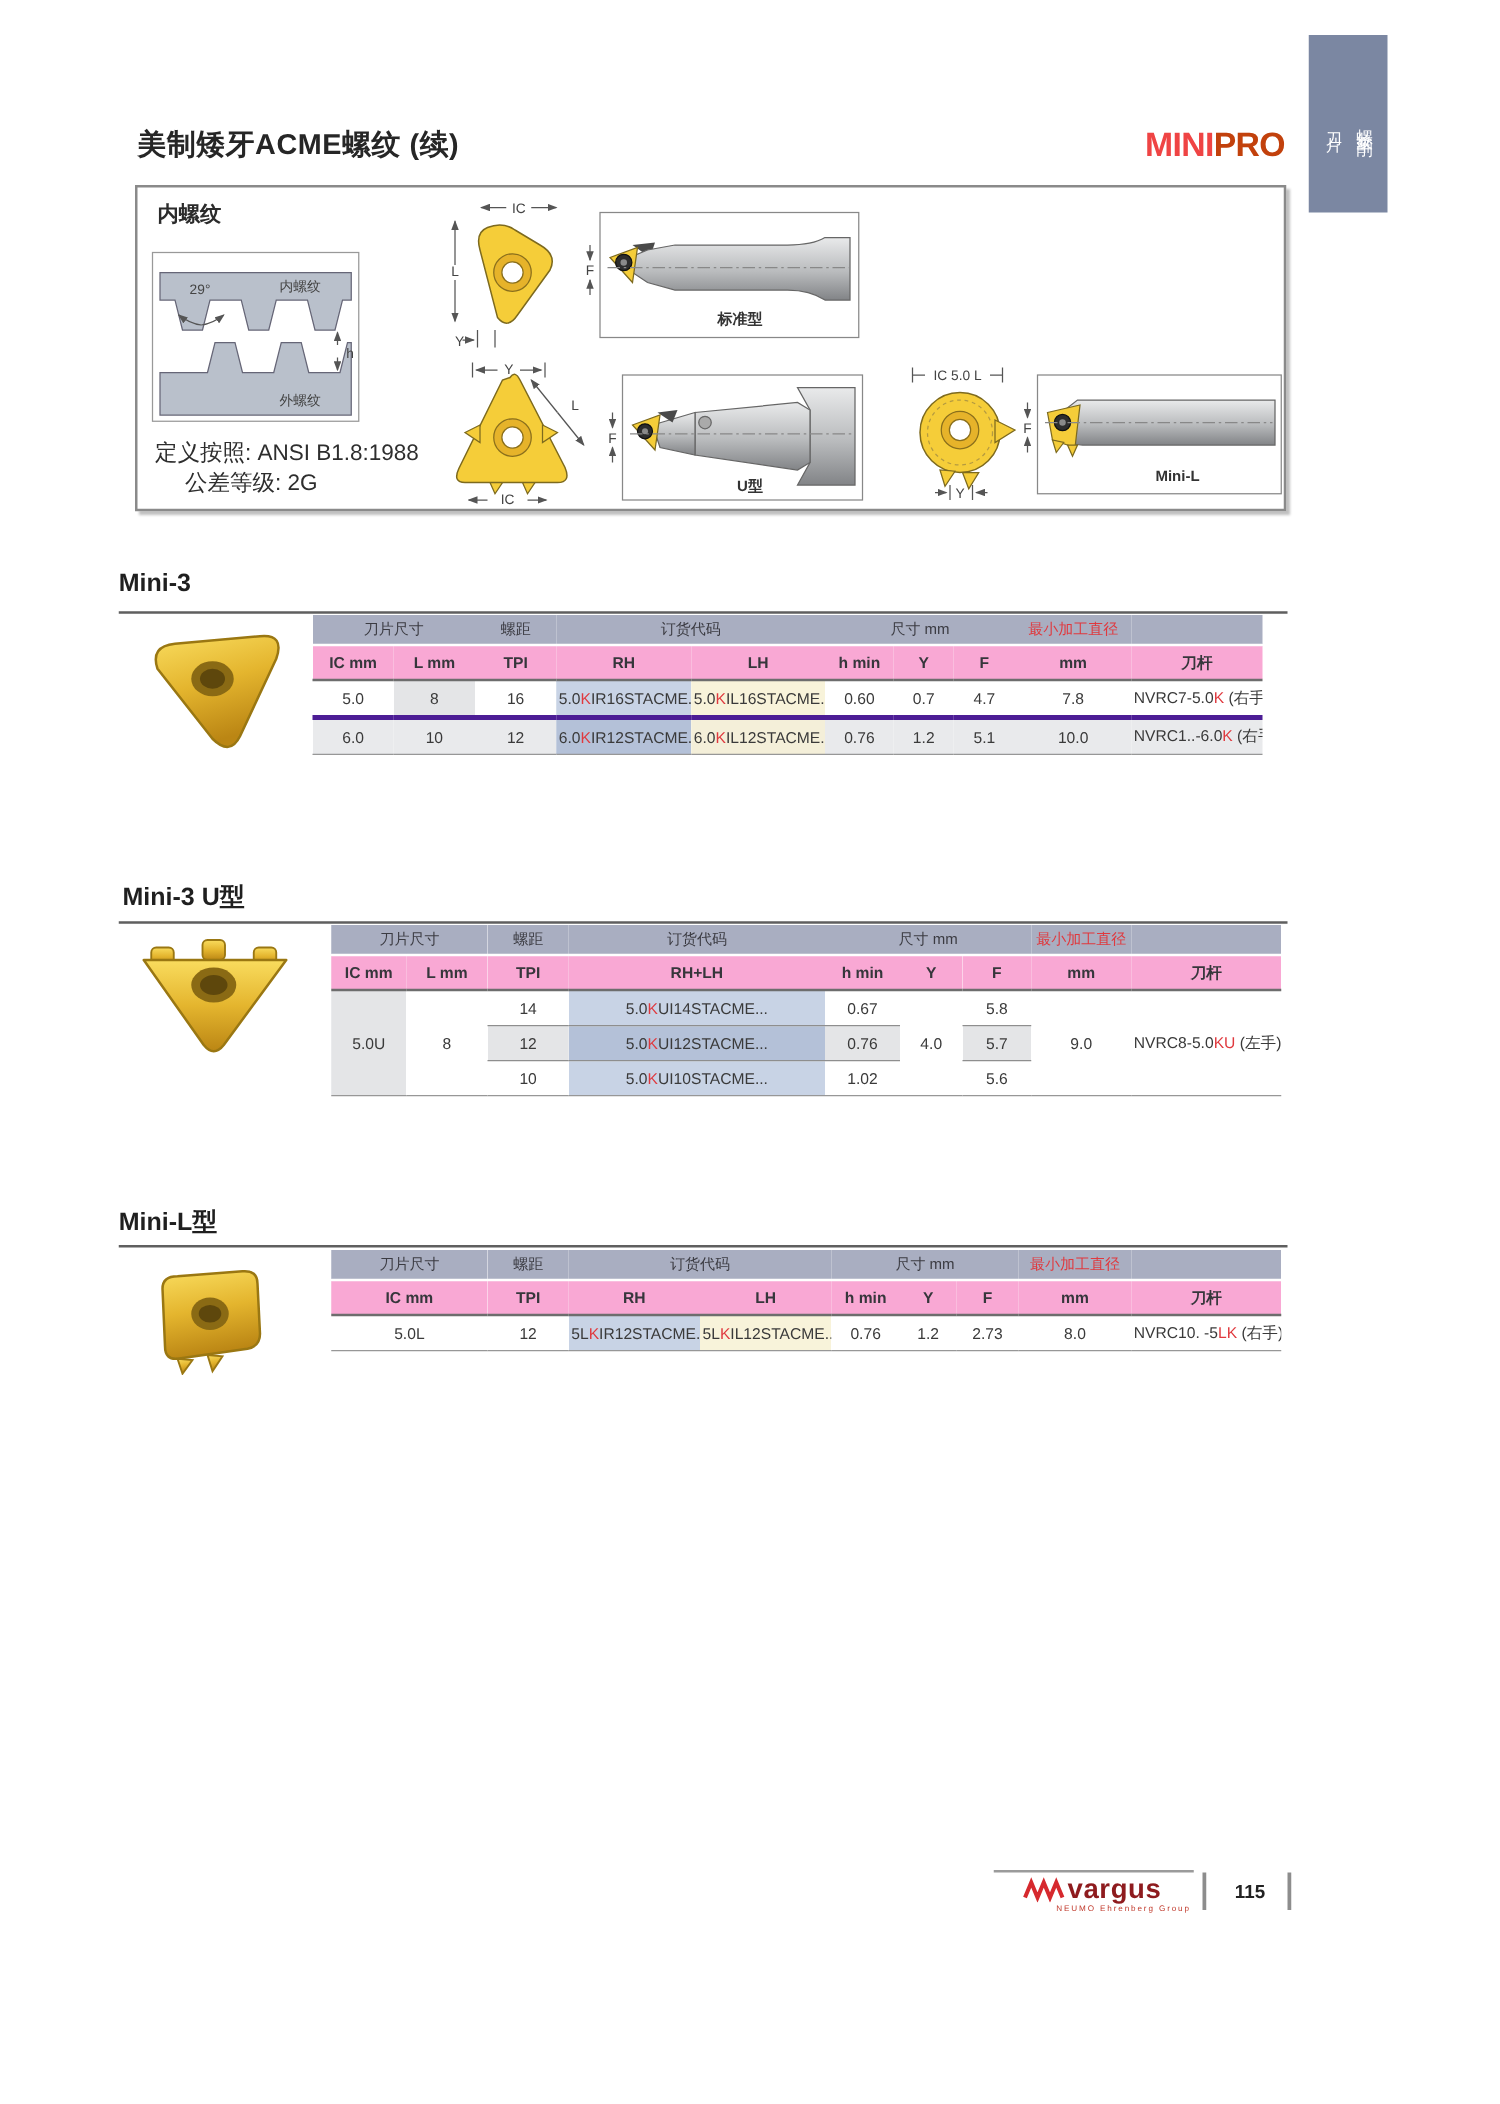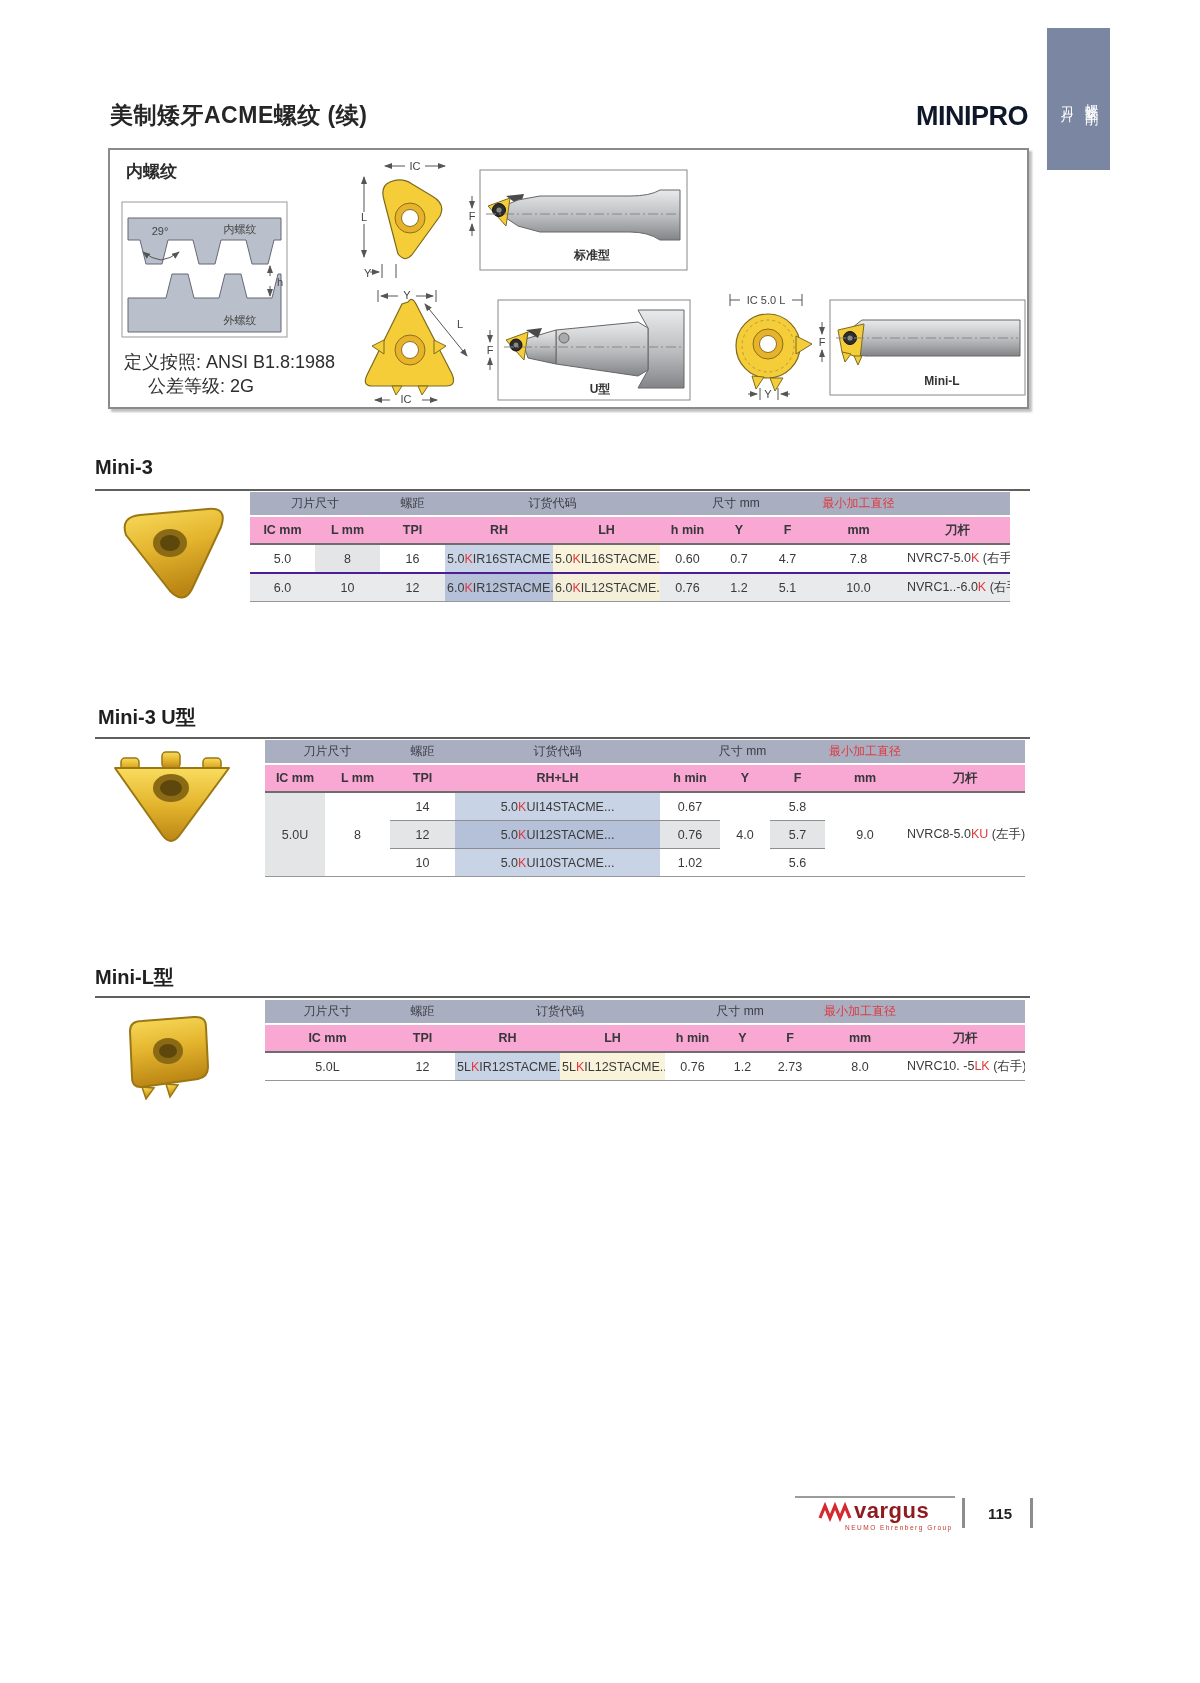--- a/index.html
+++ b/index.html
@@ -2,22 +2,22 @@
 <html><head>
 <meta charset="utf-8">
 <style>
   html,body{margin:0;padding:0;background:#fff;}
   .page{position:relative;width:1151px;height:1683px;background:#fff;overflow:hidden;
         font-family:"Liberation Sans","DejaVu Sans",sans-serif;color:#333;}
   .abs{position:absolute;}
   
   .title{left:110px;top:100px;font-size:23px;font-weight:bold;color:#262626;letter-spacing:.5px;}
   .logo{left:878px;top:101px;width:150px;text-align:right;font-size:27px;font-weight:800;letter-spacing:-0.5px;}
-  .logo .mini{color:#0f172a;}
-  .logo .pro{color:#0f172a;}
+  .logo .mini{color:#ef4444;}
+  .logo .pro{color:#c2410c;}
   .side-tab{left:1047px;top:28px;width:63px;height:142px;background:#7b87a2;color:#fff;
             display:flex;align-items:center;justify-content:center;
             writing-mode:vertical-rl;font-size:13px;letter-spacing:3px;line-height:1.9;text-align:center;}
   
   .dbox{left:108px;top:148px;width:917px;height:257px;border:2px solid #8a8a8a;background:#fff;
         box-shadow:3px 3px 2px rgba(0,0,0,.25);}
   .dbox-head{left:16px;top:10px;font-size:17px;font-weight:bold;color:#2b2b2b;}
   .dnote{left:14px;font-size:18px;color:#2e2e2e;}
   svg text{font-family:"Liberation Sans","DejaVu Sans",sans-serif;fill:#3d3d3d;}
   .dimtext{font-size:11px;fill:#444;}
@@ -26,21 +26,21 @@
   
   .sect-title{font-size:20px;font-weight:bold;color:#1f1f1f;}
   .rule{border-top:2px solid #5f5f5f;width:935px;left:95px;height:0;}
   
   table.cat{position:absolute;border-collapse:collapse;table-layout:fixed;font-size:12.5px;color:#3a3a3a;}
   table.cat th,table.cat td{text-align:center;vertical-align:middle;padding:0 2px;white-space:nowrap;overflow:hidden;}
   tr.ghead th{background:#a9aec1;height:23px;font-size:12px;font-weight:normal;color:#3b3b42;border-bottom:2px solid #fff;}
   tr.ghead th.red{color:#e0393e;}
   tr.shead th{background:#f9a8d4;height:26px;font-size:12.5px;font-weight:bold;color:#36363b;border-bottom:2px solid #6d6d6d;}
   table.cat td{height:27px;}
-  tr.sep td{border-top:2px solid #4c1d95;}
+  tr.sep td{border-top:4px solid #4c1d95;}
   .tbot{border-bottom:1.5px solid #979797;}
   td.cgray{background:#e4e5e7;}
   td.cblue{background:#c8d3e5;}
   td.cblue2{background:#b4c1d8;}
   td.cyel{background:#f8f3da;}
   tr.alt td{background:#e9eaec;}
   tr.alt td.cblue2{background:#b4c1d8;}
   tr.alt td.cyel{background:#f4efd9;}
   td .r,.r{color:#e0393e;}
   td.btop{border-top:1px solid #8e8e8e;}

